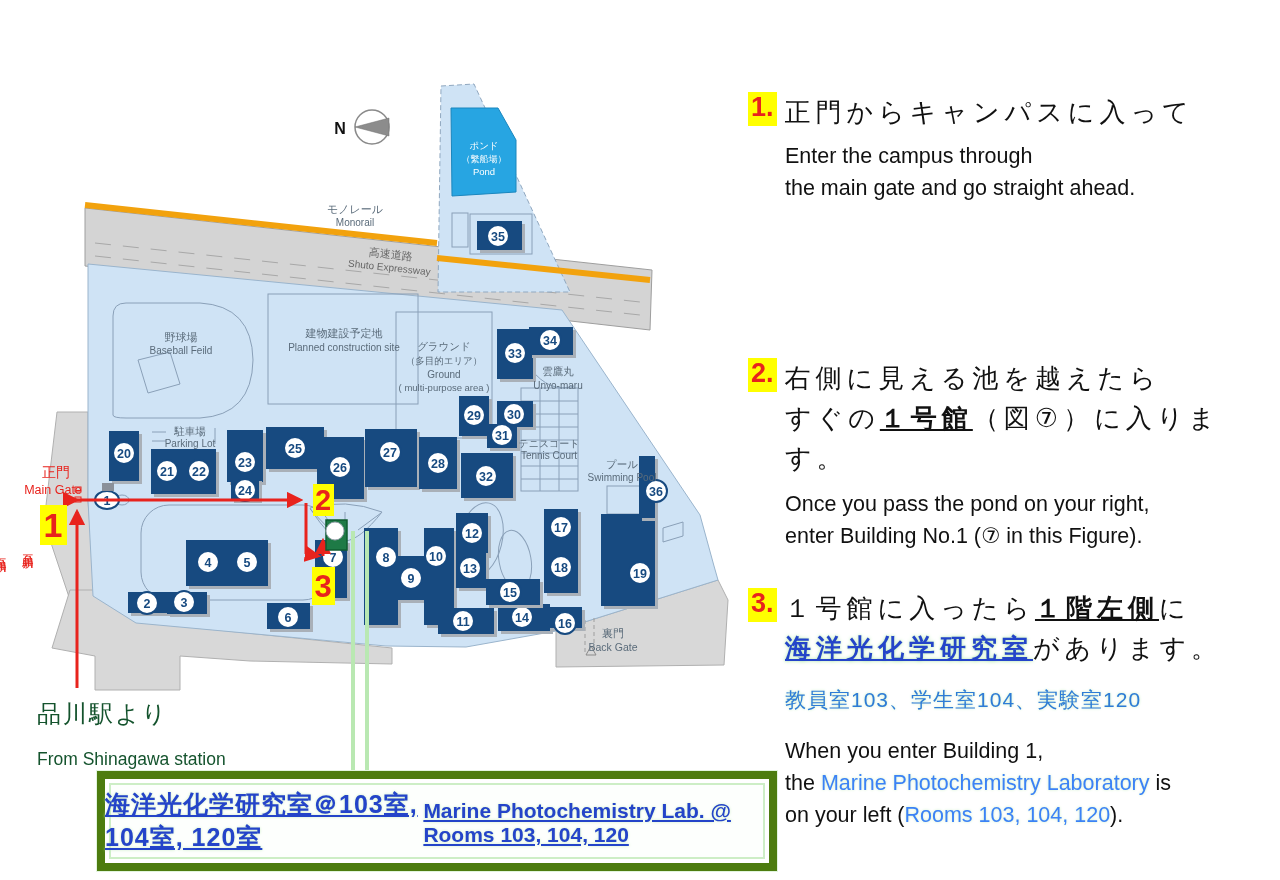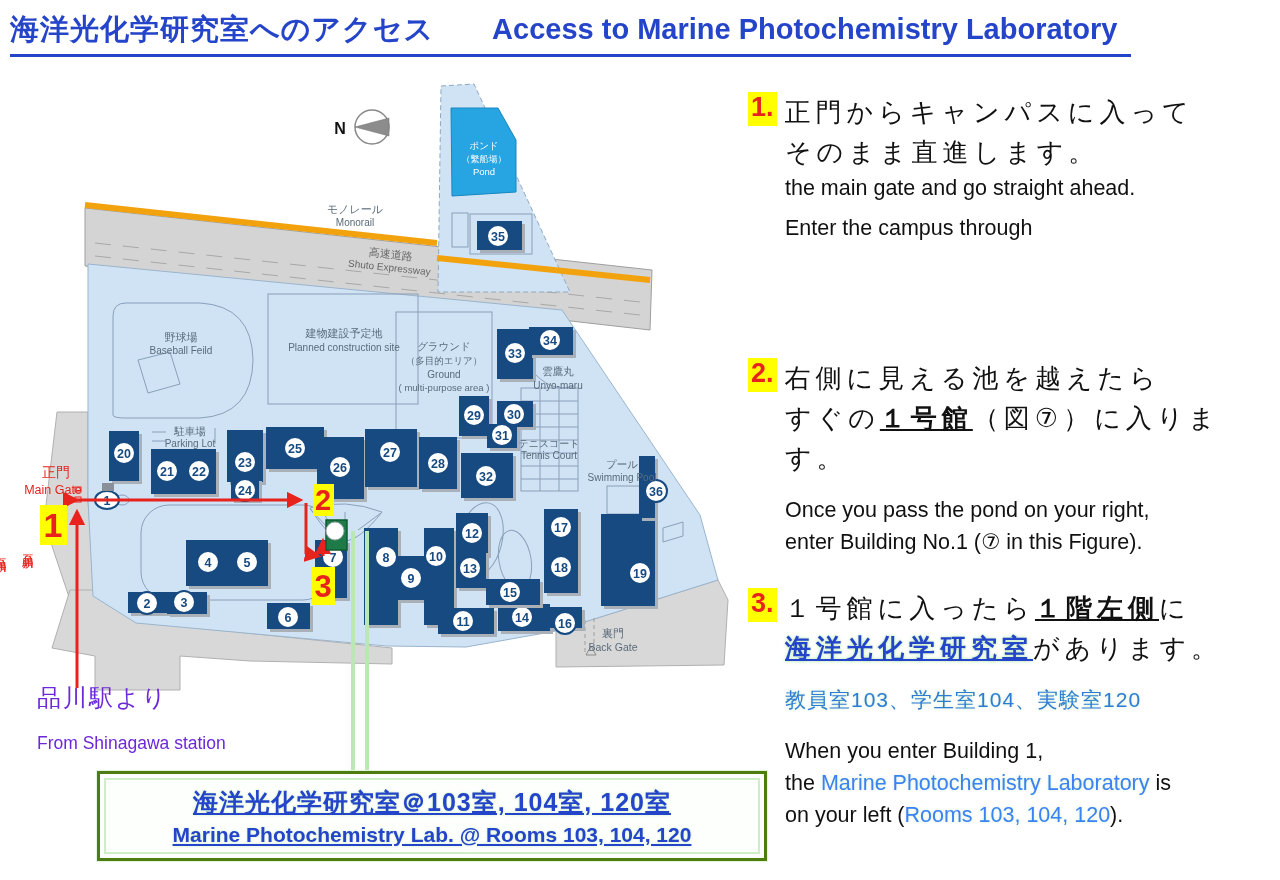--- a/index.html
+++ b/index.html
@@ -22,47 +22,43 @@
   .jp-indent{margin-left:37px;}
   .en-line{font-size:21.5px;color:#111;line-height:32px;margin-left:37px;}
   .em-ul{font-weight:bold;text-decoration:underline;}
   .lab-jp{color:#2444c9;font-weight:bold;text-decoration:underline;
           text-shadow:0 0 4px #c6eec2,0 0 2px #c6eec2;}
   .blue{color:#3b82f6;text-shadow:0 0 3px #cdeec6;}
   .rooms-jp{font-size:21px;color:#2e7cd6;letter-spacing:1px;line-height:30px;margin-left:37px;
             text-shadow:0 0 3px #c6eec2;margin-top:17px;}
 
   
-  .station-note{position:absolute;left:37px;top:682px;color:#6d28d9;}
+  .station-note{position:absolute;left:37px;top:698px;color:#14532d;}
   .station-note .jp{font-size:24px;letter-spacing:2px;}
   .station-note .en{font-size:17.5px;margin-top:19px;}
   .to-shinagawa{position:absolute;left:20px;top:546px;writing-mode:vertical-rl;
                 color:#e8231d;font-size:11px;letter-spacing:1px;}
   .to-shinagawa-clip{position:absolute;left:-7px;top:550px;writing-mode:vertical-rl;
                 color:#e8231d;font-size:11px;letter-spacing:1px;}
 
   
   .lab-box{position:absolute;left:97px;top:771px;width:664px;height:84px;
-           border:3px solid #4d7c0f;background:#fdfffd;
+           border:8px solid #4d7c0f;background:#fdfffd;
            box-shadow:inset 0 0 0 4px #ffffff,inset 0 0 0 6px #cdeec6, 0 0 0 1px #e2f5de;
-           display:flex;flex-direction:column;align-items:center;justify-content:center;}
+           display:flex;align-items:center;justify-content:center;}
   .lab-box .l1{font-size:25px;font-weight:bold;color:#2444c9;text-decoration:underline;
                text-shadow:0 0 3px #cdeec6;letter-spacing:1px;}
   .lab-box .l2{font-size:21px;font-weight:bold;color:#2444c9;text-decoration:underline;
                text-shadow:0 0 3px #cdeec6;margin-top:4px;}
 </style>
 </head>
 <body>
 
 <div class="page">
 
-  <div class="title">
-    <span class="jp">海洋光化学研究室へのアクセス</span>
-    <span class="en">Access to Marine Photochemistry Laboratory</span>
-  </div>
 
   <svg viewBox="0 0 1280 880" style="position:absolute;left:0;top:0;width:1280px;height:880px;">
     <defs>
       <marker id="arrR" viewBox="0 0 10 10" refX="8" refY="5" markerWidth="5.5" markerHeight="5.5" orient="auto">
         <path d="M0,0 L10,5 L0,10 Z" fill="#e8231d"></path>
       </marker>
     </defs>
 
     <g>
       <polygon points="57,412 88,412 88,502 96,600 70,600 44,522" fill="#d8d8d8" stroke="#b0b0b0" stroke-width="1"></polygon>
@@ -413,32 +409,31 @@
       <text x="613" y="637" font-size="11" fill="#5a6b7a">裏門</text>
       <text x="613" y="651" font-size="10.5" fill="#5a6b7a">Back Gate</text>
     </g>
   </svg>
 
   <div class="step" style="top:92px;">
     <div class="row">
       <span class="badge-num">1.</span>
       <span class="jp-line">正門からキャンパスに入って</span>
     </div>
-    <div class="jp-line jp-indent">そのまま直進します。</div>
+    <div class="en-line" style="margin-top:8px;">Enter the campus through</div>
     <div class="en-line">the main gate and go straight ahead.</div>
-    <div class="en-line" style="margin-top:8px;">Enter the campus through</div>
   </div>
 
   <div class="step" style="top:358px;">
     <div class="row">
       <span class="badge-num">2.</span>
       <span class="jp-line">右側に見える池を越えたら</span>
     </div>
     <div class="jp-line jp-indent"><span>すぐの</span><span class="em-ul">１号館</span><span>（図⑦）に入ります。</span></div>
-    <div class="en-line" style="margin-top:16px;">Once you pass the pond on your right,</div>
+    <div class="en-line" style="margin-top:10px;">Once you pass the pond on your right,</div>
     <div class="en-line">enter Building No.1 (⑦ in this Figure).</div>
   </div>
 
   <div class="step" style="top:588px;">
     <div class="row">
       <span class="badge-num">3.</span>
       <span class="jp-line"><span>１号館に入ったら</span><span class="em-ul">１階左側</span><span>に</span></span>
     </div>
     <div class="jp-line jp-indent"><span class="lab-jp">海洋光化学研究室</span><span>があります。</span></div>
     <div class="rooms-jp">教員室103、学生室104、実験室120</div>

